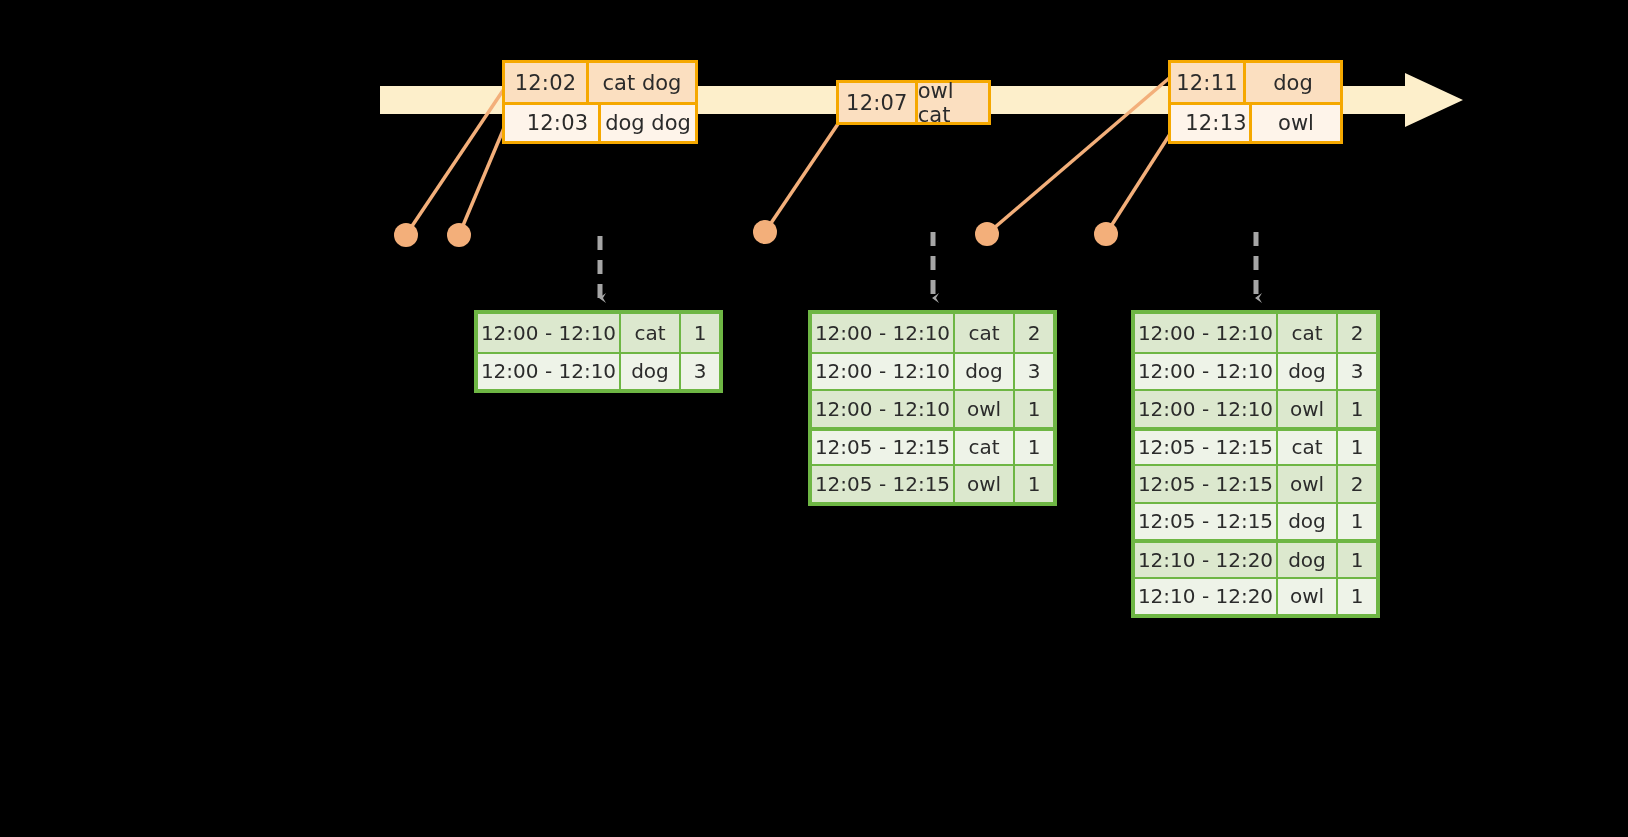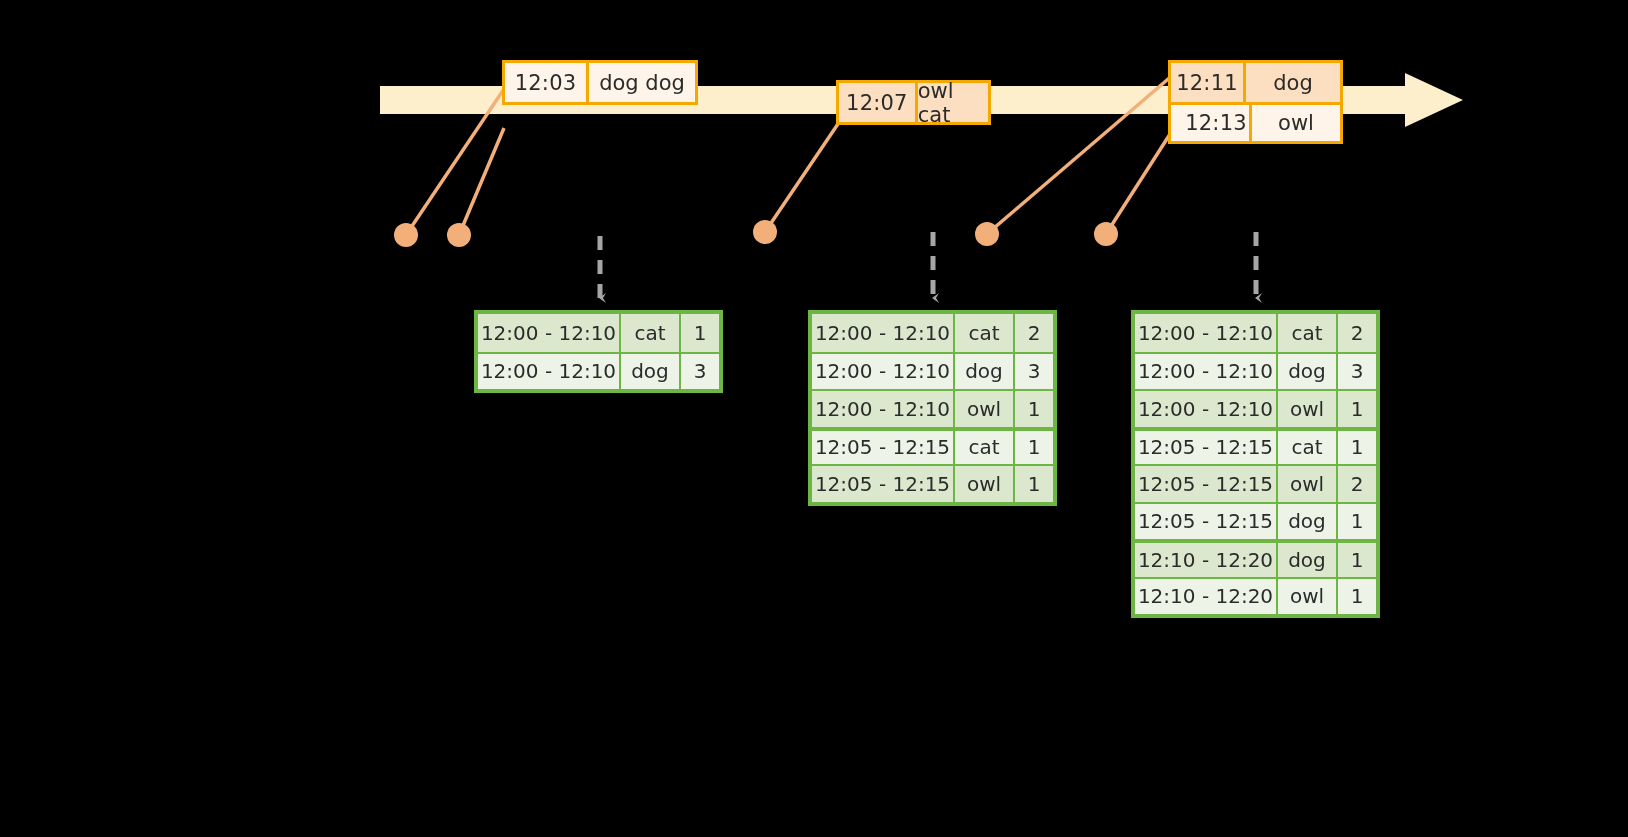--- a/index.html
+++ b/index.html
@@ -139,20 +139,24 @@
       </g>
     <g id="dashed-group">
         <line x1="600" y1="236" x2="600" y2="298" stroke="#A6A6A6" stroke-width="5" stroke-dasharray="14 10" marker-end="url(#dashhead)"></line>
         <line x1="933" y1="232" x2="933" y2="298" stroke="#A6A6A6" stroke-width="5" stroke-dasharray="14 10" marker-end="url(#dashhead)"></line>
         <line x1="1256" y1="232" x2="1256" y2="298" stroke="#A6A6A6" stroke-width="5" stroke-dasharray="14 10" marker-end="url(#dashhead)"></line>
       </g>
   </svg>
 
   <div id="events-host">
       <div class="event-box" style="left: 502px; top: 60px; width: 196px;">
+        <div class="event-row shaded">
+          <div class="ev-time" style="width: 84px;">12:02</div>
+          <div class="ev-text">cat dog</div>
+        </div>
         <div class="event-row plain">
           <div class="ev-time" style="width: 84px;">12:03</div>
           <div class="ev-text">dog dog</div>
         </div>
       </div>
       <div class="event-box" style="left: 836px; top: 80px; width: 155px;">
         <div class="event-row shaded">
           <div class="ev-time" style="width: 84px;">12:07</div>
           <div class="ev-text">owl cat</div>
         </div>

